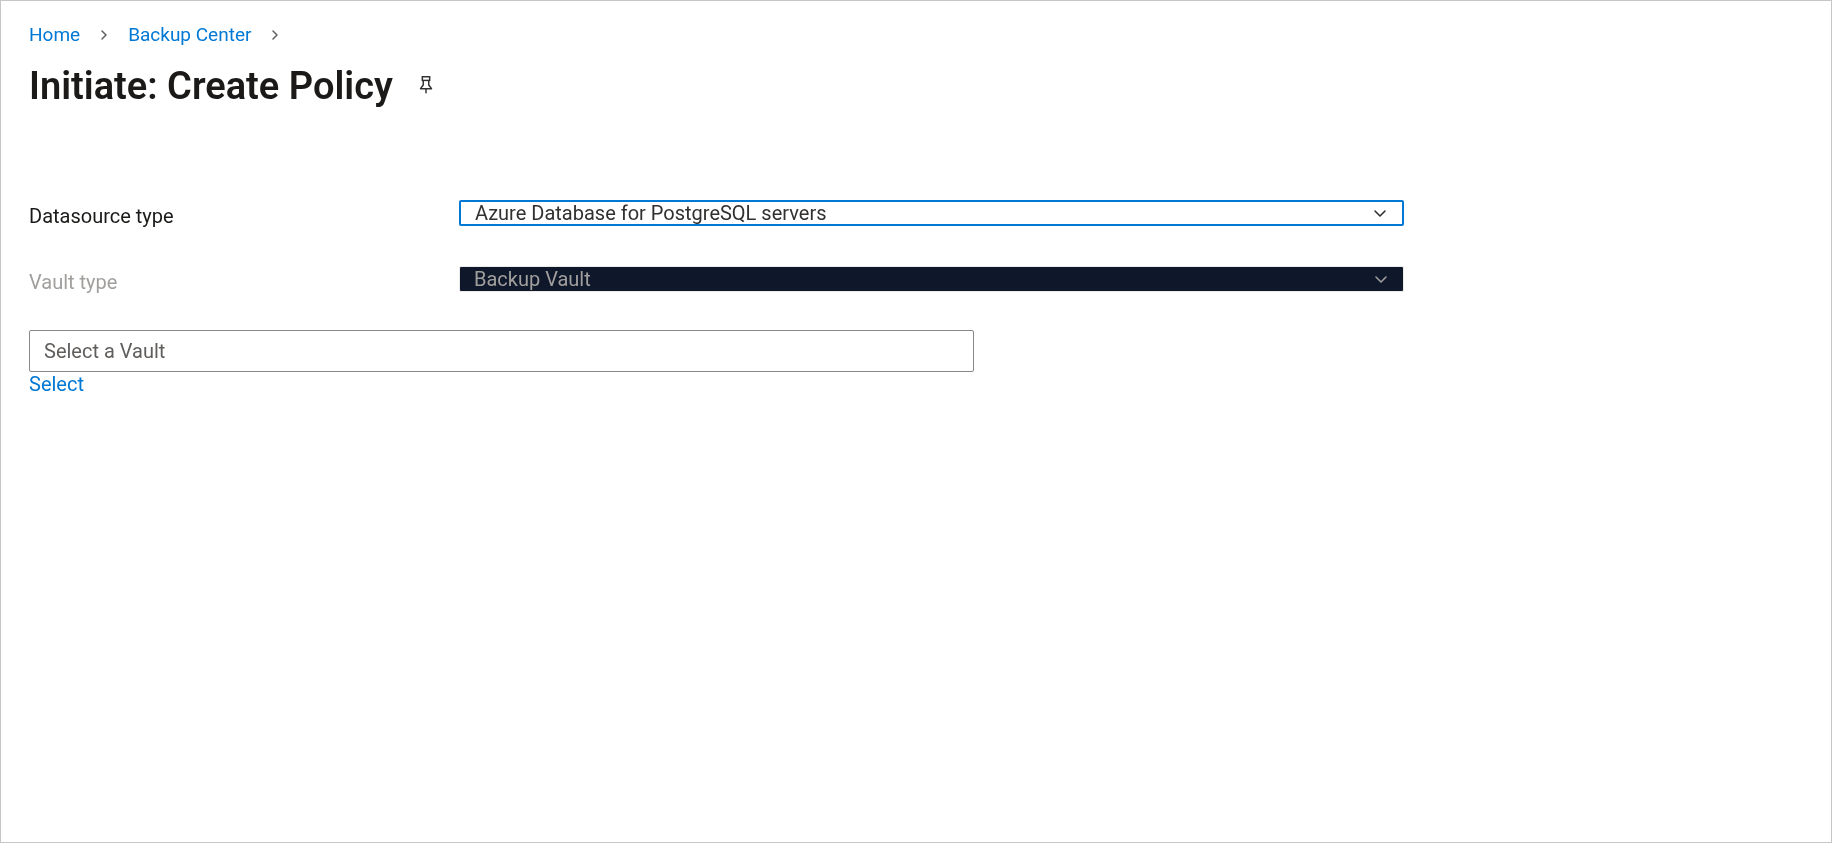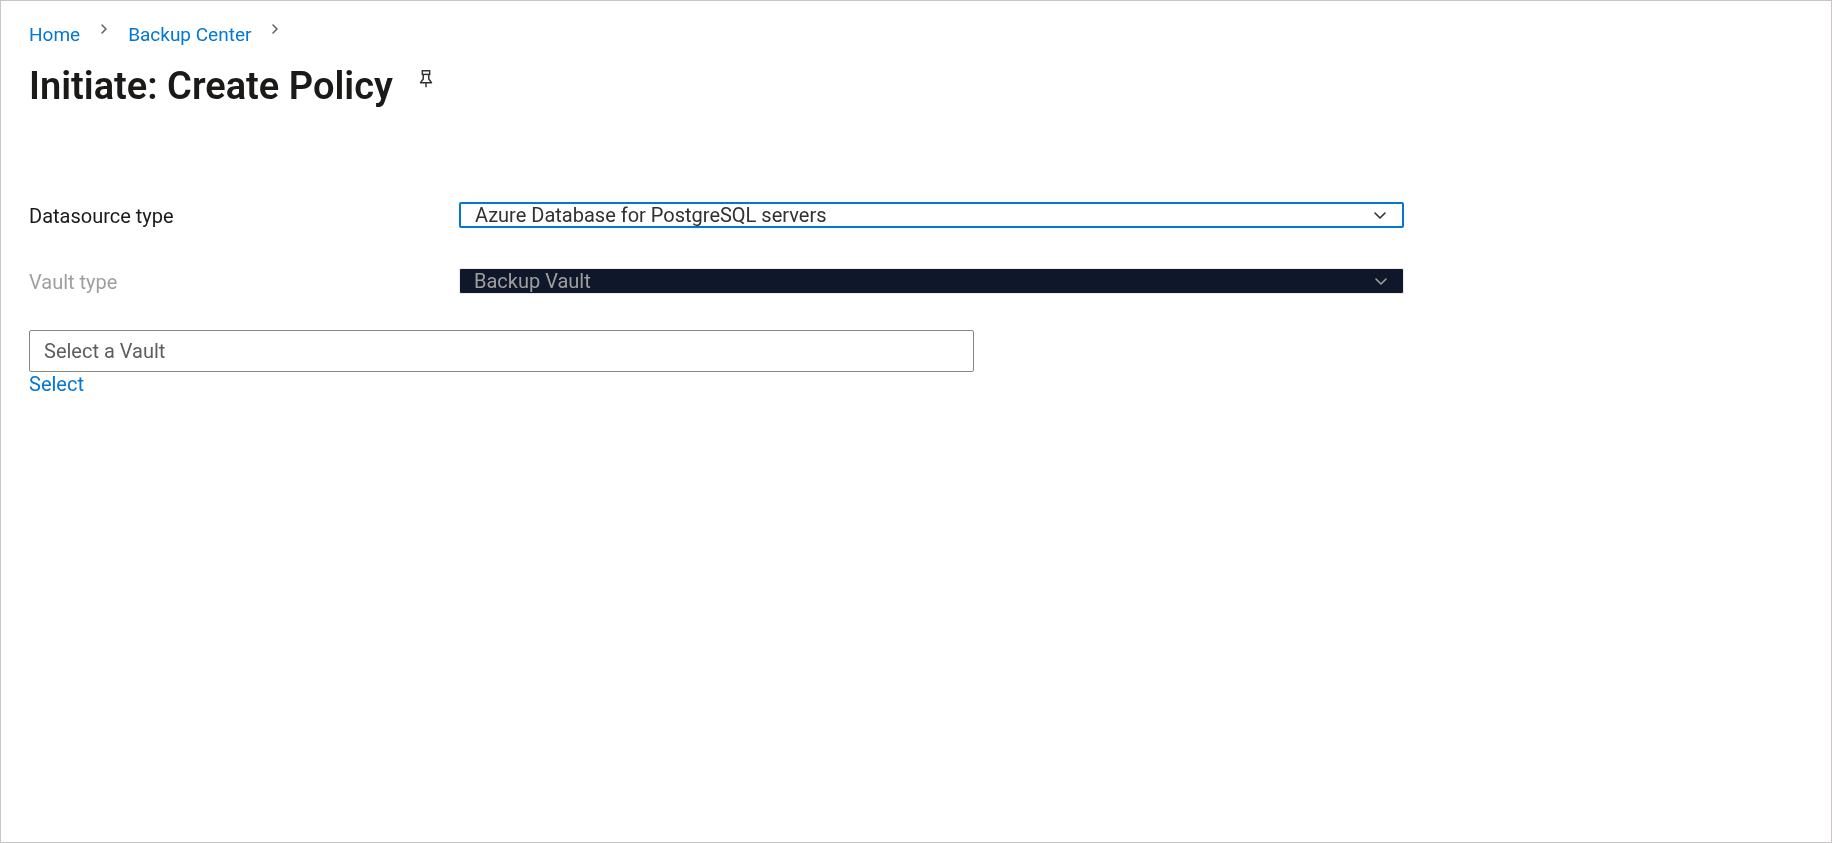--- a/index.html
+++ b/index.html
@@ -11,42 +11,42 @@
       font-family: "Segoe UI", -apple-system, BlinkMacSystemFont, Roboto, "Helvetica Neue", sans-serif;
       background: #ffffff;
       color: #323130;
       border: 1px solid #c8c6c4;
       width: 1832px;
       height: 843px;
       padding: 22px 28px;
     }
     .breadcrumb {
       display: flex;
-      align-items: flex-start;
+      align-items: center;
       gap: 18px;
       font-size: 19px;
       margin-bottom: 18px;
     }
     .breadcrumb a {
       color: #0078d4;
       text-decoration: none;
       cursor: pointer;
     }
     .breadcrumb .sep {
       color: #605e5c;
       display: inline-flex;
       align-items: center;
     }
     .breadcrumb .sep svg {
       width: 12px;
       height: 12px;
     }
     .title-row {
       display: flex;
-      align-items: flex-start;
+      align-items: center;
       gap: 18px;
       margin-bottom: 90px;
     }
     .title-row h1 {
       font-size: 38px;
       font-weight: 600;
       color: #1b1a19;
     }
     .pin-btn {
       background: none;
@@ -57,21 +57,21 @@
       align-items: center;
       justify-content: center;
       color: #323130;
     }
     .pin-btn svg {
       width: 22px;
       height: 22px;
     }
     .form-row {
       display: flex;
-      align-items: flex-end;
+      align-items: center;
       margin-bottom: 36px;
     }
     .form-label {
       width: 430px;
       font-size: 20px;
       color: #1b1a19;
       padding-top: 6px;
     }
     .form-label.disabled {
       color: #a19f9d;

